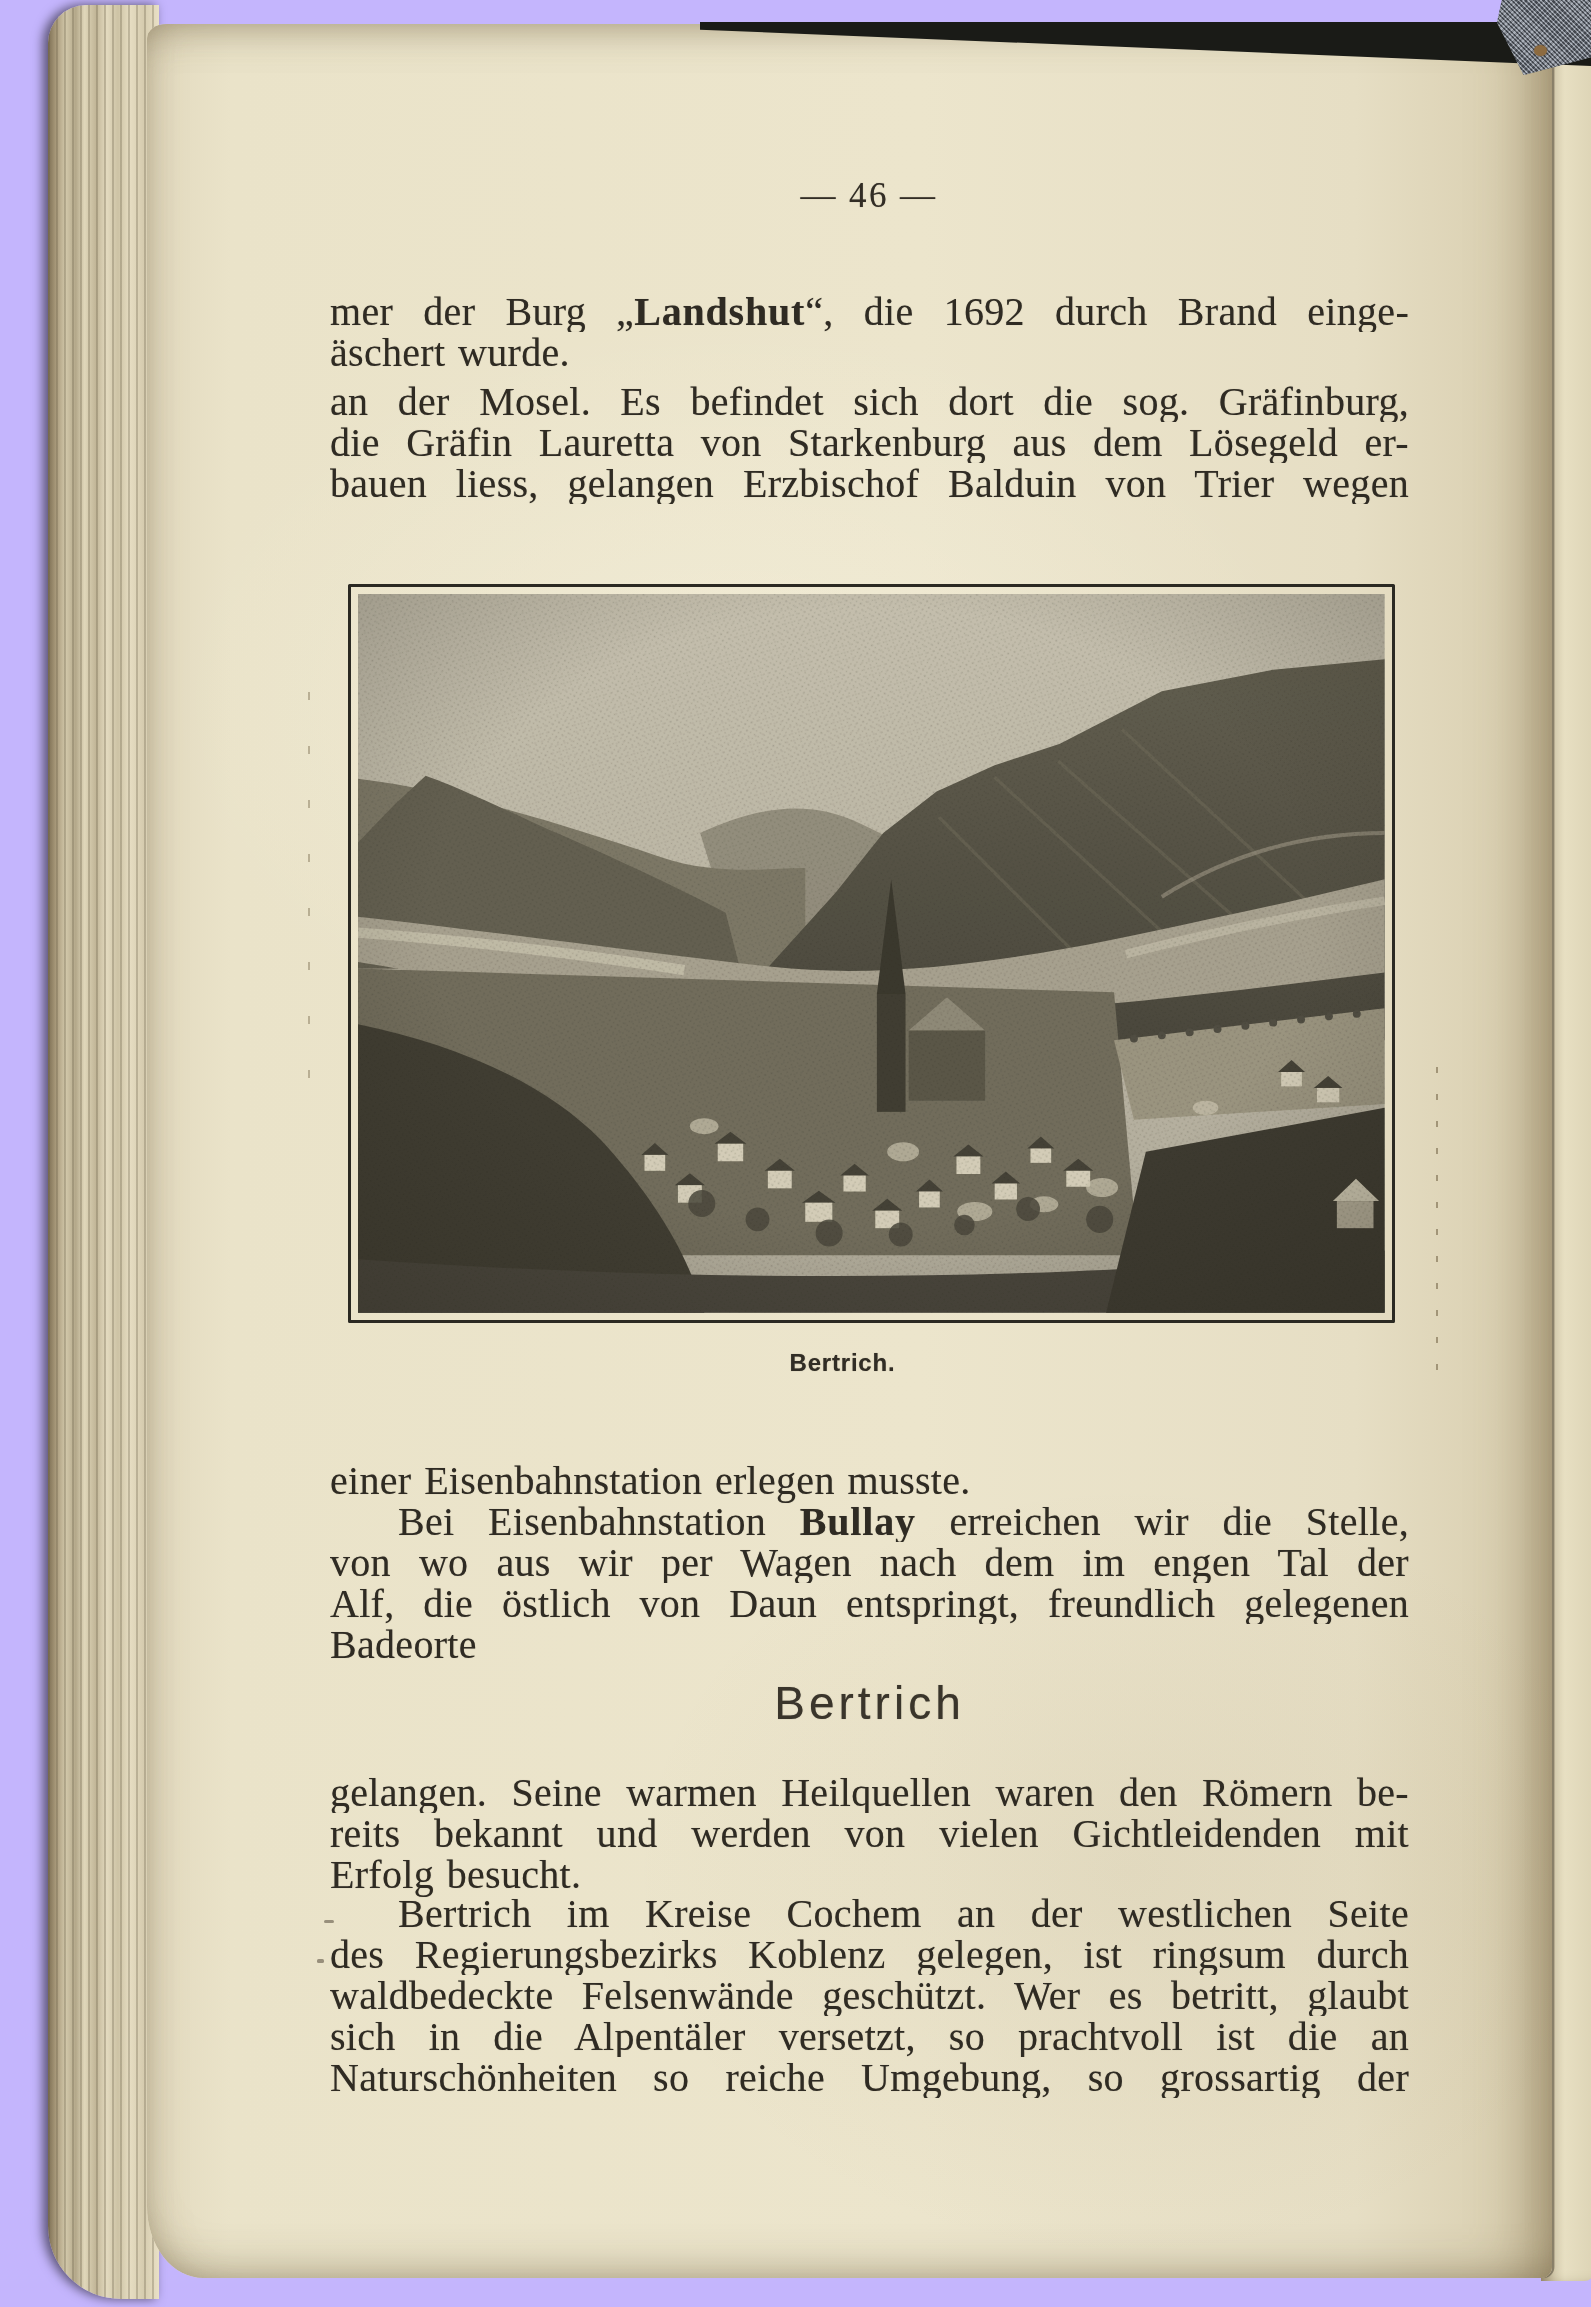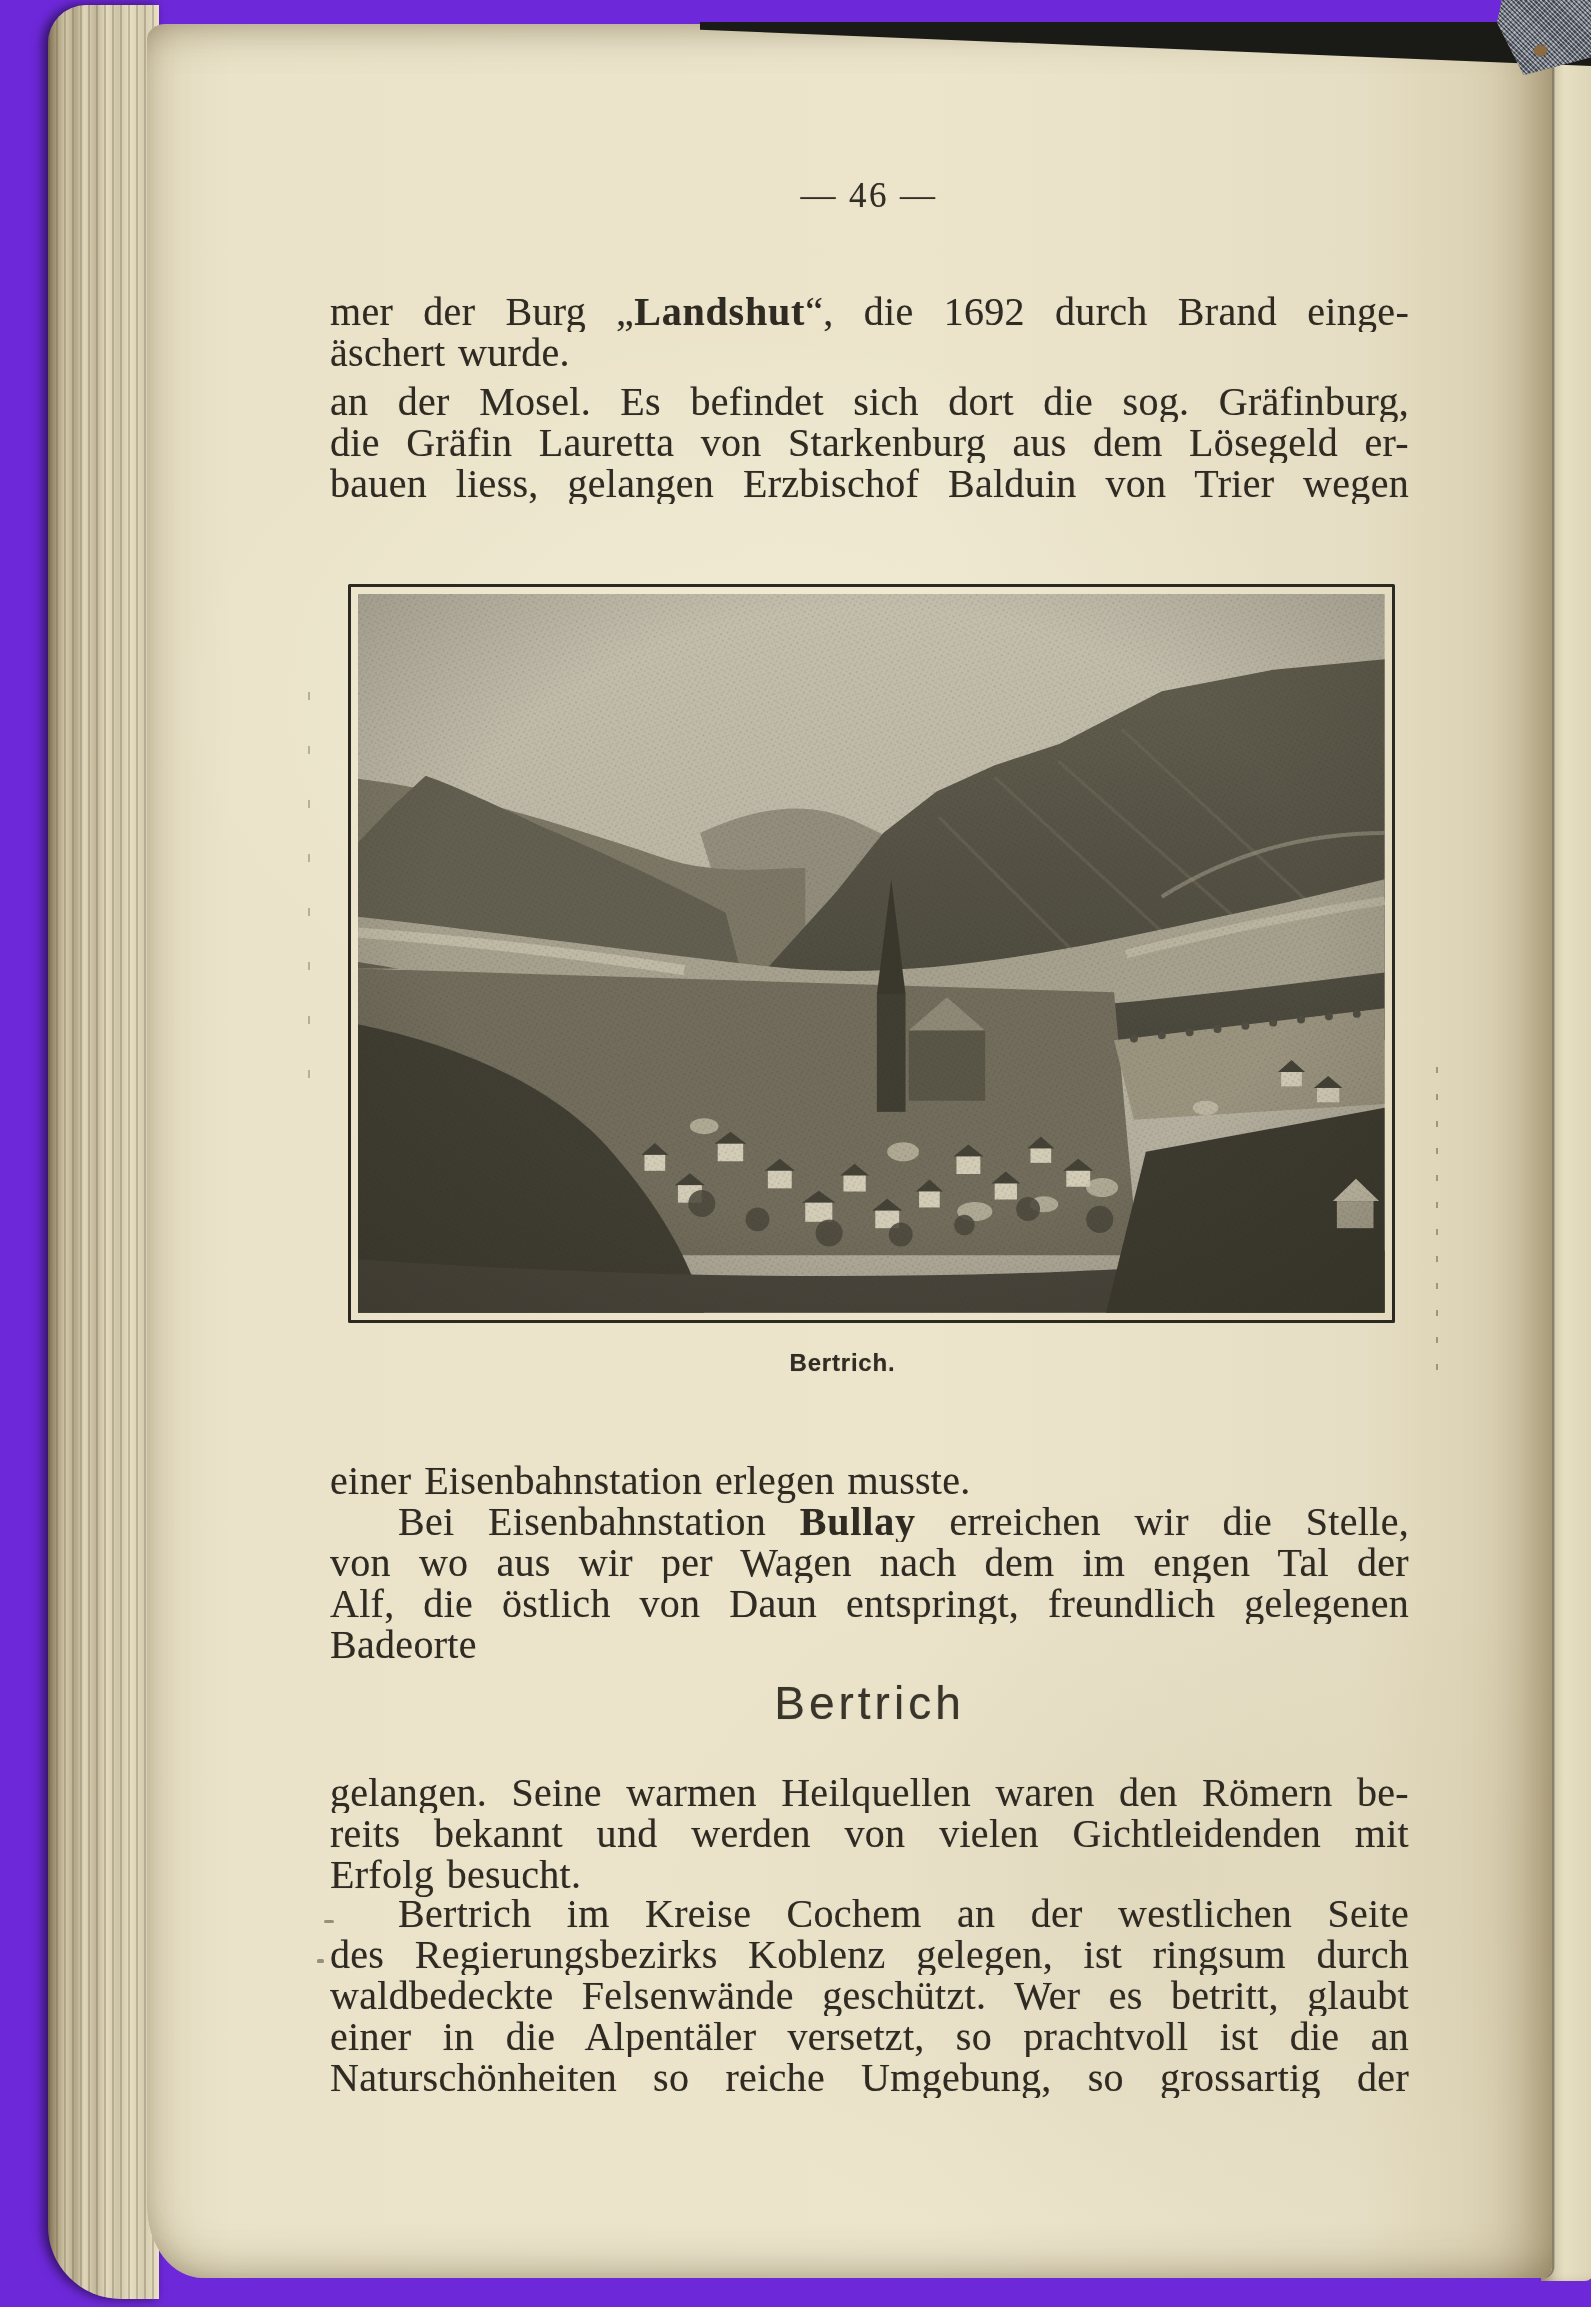--- a/index.html
+++ b/index.html
@@ -1,16 +1,16 @@
 <!DOCTYPE html>
 <html style="font-size:12.7px"><head>
 <meta charset="utf-8">
 <style>
   html,body{margin:0;padding:0;background:#171814;}
-  .scene{position:relative;width:1592px;height:2307px;background:#6d28d9;overflow:hidden;
+  .scene{position:relative;width:1592px;height:2307px;background:#c4b5fd;overflow:hidden;
          font-family:"Liberation Serif",serif;}
 
   
   .stack{position:absolute;left:48px;top:4.8px;width:111px;height:2294px;
     border-radius:38px 0 0 73px;
     background:
       repeating-linear-gradient(90deg, rgba(95,85,62,.28) 0 1.6px, rgba(255,255,255,0) 1.6px 8px),
       linear-gradient(90deg,#7d6f53 0%,#a8997a 7%,#d2c8aa 16%,#b4a88a 25%,#e0d7ba 33%,
         #c2b698 43%,#e3dabf 53%,#cdc3a5 63%,#e6ddc2 74%,#d6ccaf 86%,#e9e0c6 100%);
     box-shadow:-4.8px 0 11px rgba(0,0,0,.55);}
@@ -258,21 +258,21 @@
 
     <div class="col" style="top:1748px">
         <div class="tline just"><span>gelangen. Seine warmen Heilquellen waren den Römern be-</span></div>
         <div class="tline just"><span>reits bekannt und werden von vielen Gichtleidenden mit</span></div>
         <div class="tline"><span>Erfolg besucht.</span></div>
       </div>
     <div class="col" style="top:1869px">
         <div class="tline just ind"><span>Bertrich im Kreise Cochem an der westlichen Seite</span></div>
         <div class="tline just"><span>des Regierungsbezirks Koblenz gelegen, ist ringsum durch</span></div>
         <div class="tline just"><span>waldbedeckte Felsenwände geschützt. Wer es betritt, glaubt</span></div>
-        <div class="tline just"><span>einer in die Alpentäler versetzt, so prachtvoll ist die an</span></div>
+        <div class="tline just"><span>sich in die Alpentäler versetzt, so prachtvoll ist die an</span></div>
         <div class="tline just"><span>Naturschönheiten so reiche Umgebung, so grossartig der</span></div>
       </div>
 
     <div class="dotline-right"></div>
     <div class="dotline-left"></div>
     <div class="mark mark1"></div>
     <div class="mark mark2"></div>
   </div>
 
   <div class="wedge"></div>

